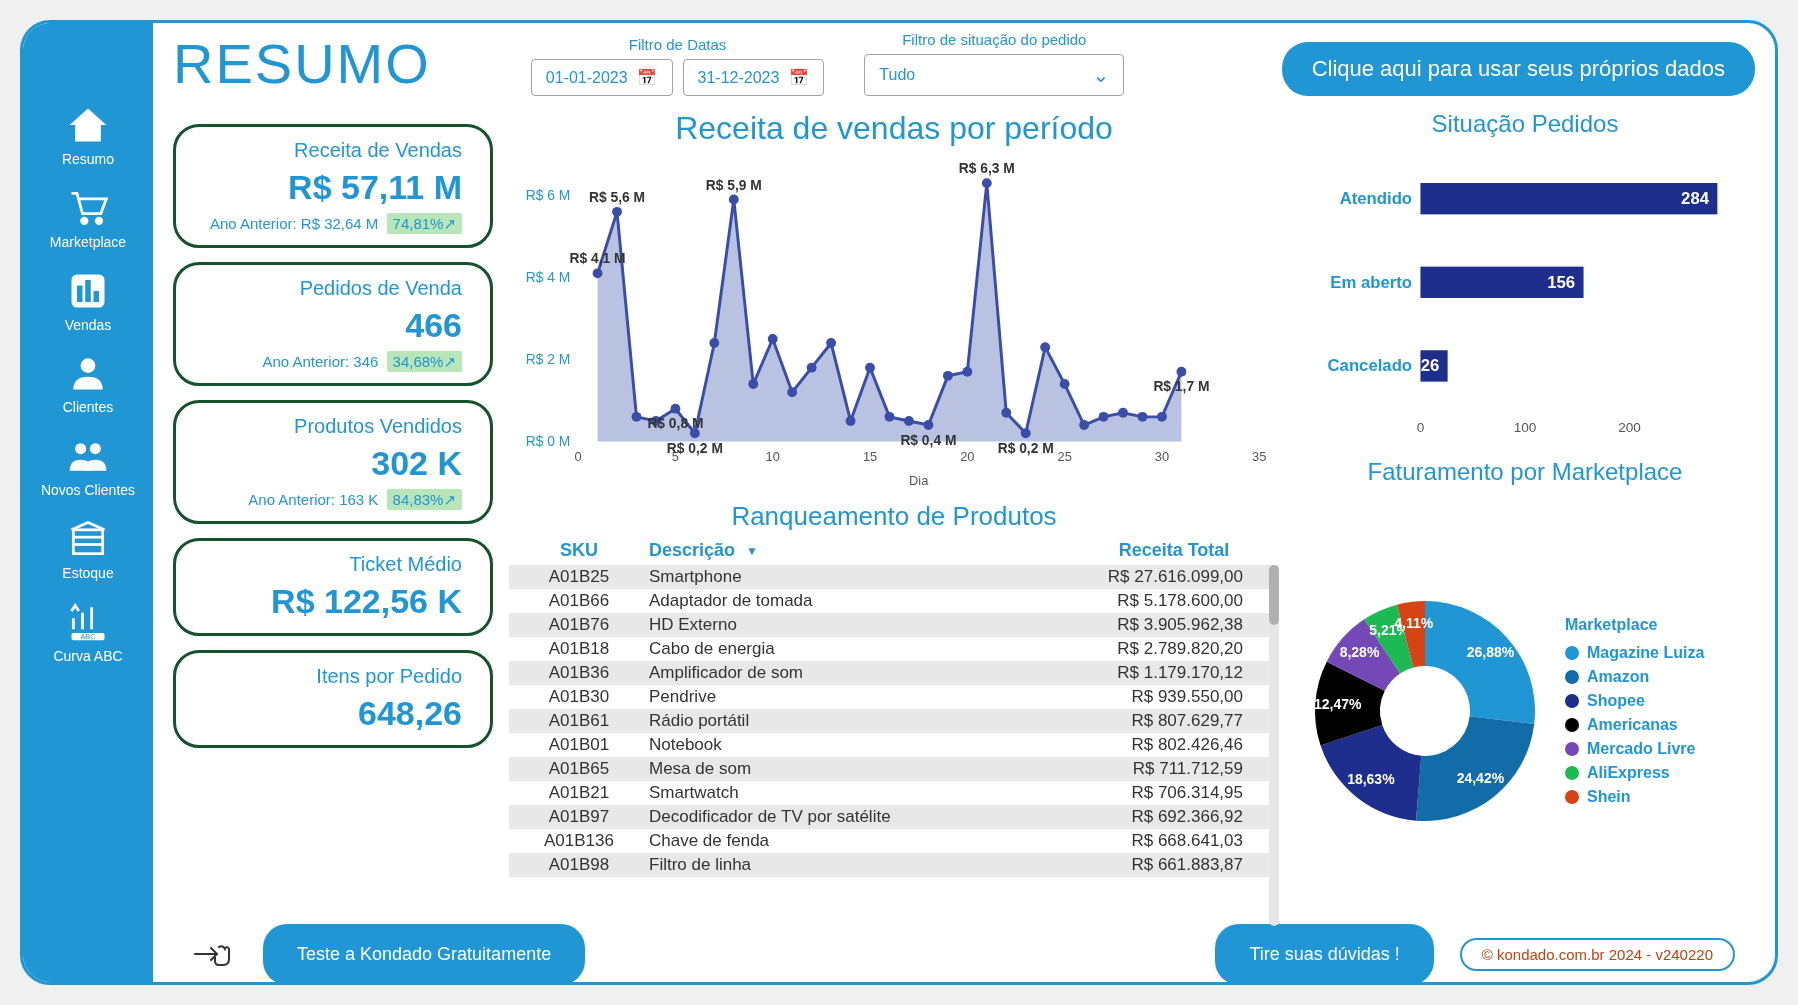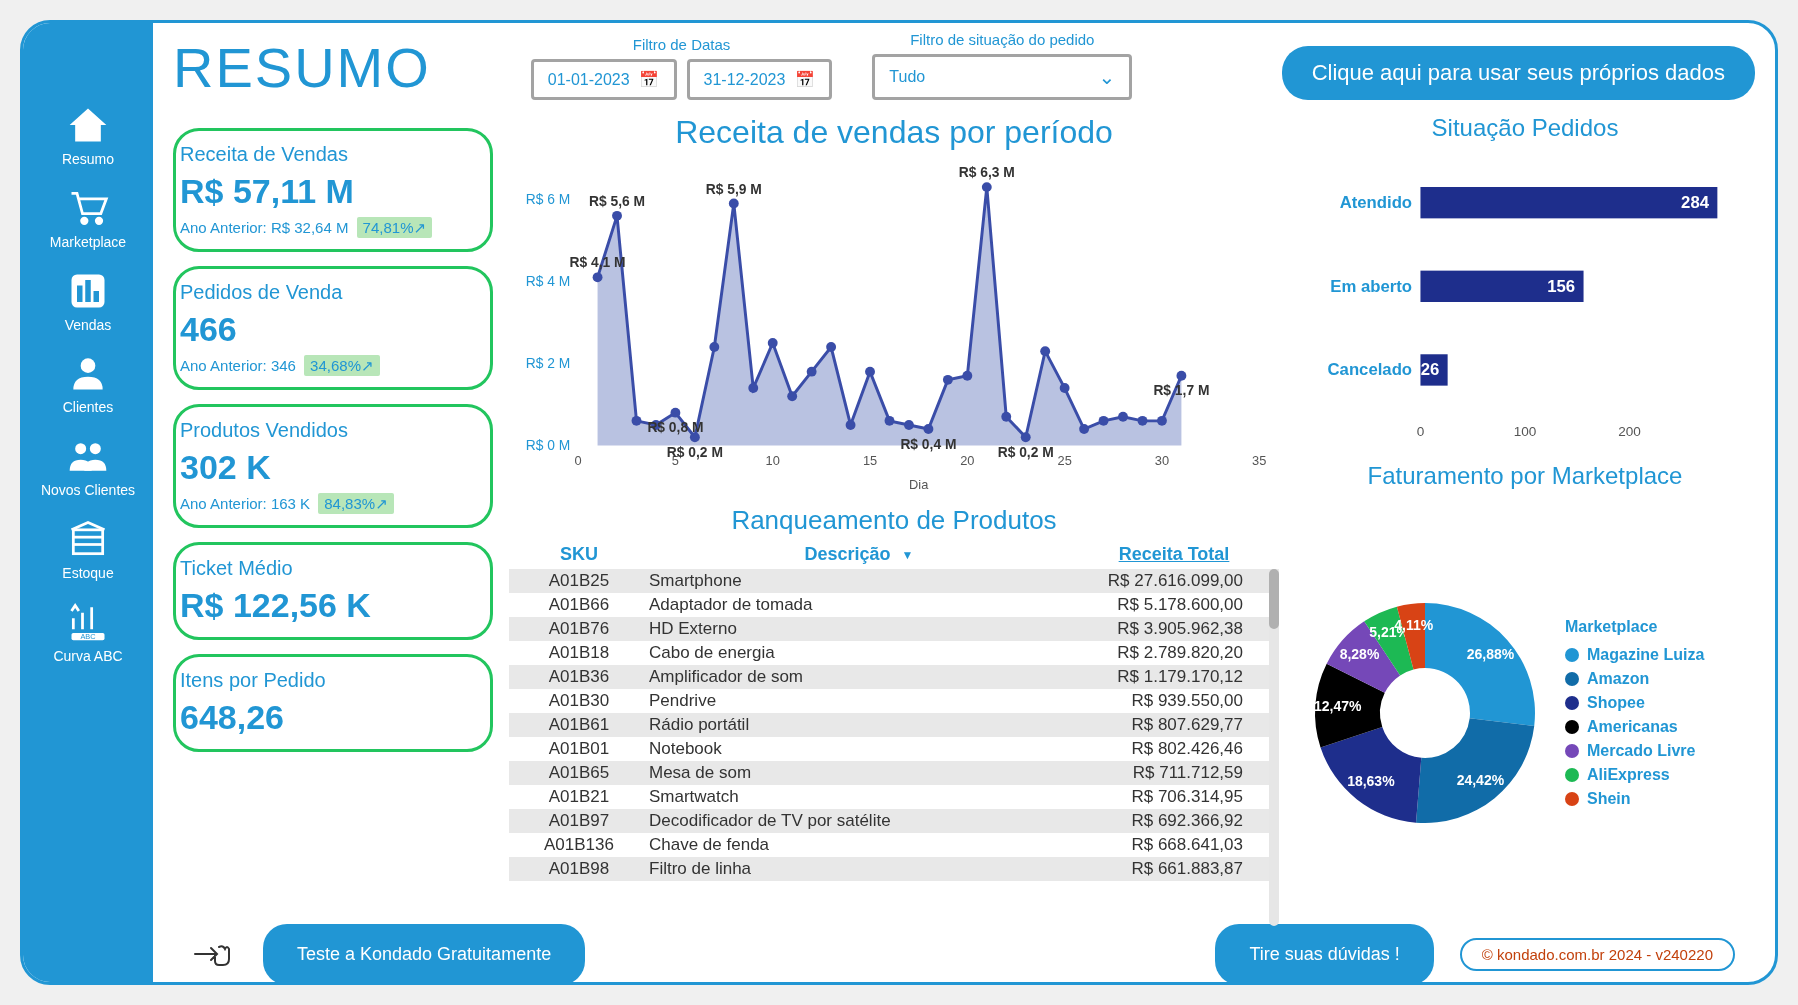--- a/index.html
+++ b/index.html
@@ -57,21 +57,21 @@
   color: #2196d4;
   font-size: 56px;
   font-weight: 400;
   letter-spacing: 2px;
   margin-right: 60px;
 }
 .filter-group { display: flex; flex-direction: column; gap: 6px; }
 .filter-label { color: #2196d4; font-size: 15px; text-align: center; }
 .date-inputs { display: flex; gap: 10px; }
 .date-box, .select-box {
-  border: 3px solid #a3a3a3;
+  border: 1px solid #a3a3a3;
   border-radius: 4px;
   padding: 8px 14px;
   color: #2196d4;
   font-size: 16px;
   background: #fff;
   display: flex;
   align-items: center;
   gap: 10px;
 }
 .select-box { width: 260px; justify-content: space-between; }
@@ -91,24 +91,24 @@
   min-height: 0;
 }
 .kpi-col {
   width: 320px;
   display: flex;
   flex-direction: column;
   gap: 14px;
   padding-top: 20px;
 }
 .kpi-card {
-  border: 3px solid #22c55e;
+  border: 3px solid #14532d;
   border-radius: 26px;
-  padding: 12px 4px;
-  text-align: left;
+  padding: 12px 28px;
+  text-align: right;
 }
 .kpi-title { color: #2196d4; font-size: 20px; }
 .kpi-value { color: #2196d4; font-size: 34px; font-weight: 600; margin-top: 6px; }
 .kpi-sub { color: #2196d4; font-size: 15px; margin-top: 8px; }
 .kpi-delta {
   background: #b8e6b8;
   padding: 2px 6px;
   border-radius: 2px;
   margin-left: 4px;
 }
@@ -123,22 +123,22 @@
 .ranking-area { flex: 1; min-height: 0; display: flex; flex-direction: column; }
 .rank-title { color: #2196d4; font-size: 26px; text-align: center; margin: 8px 0 4px; }
 .rank-header {
   display: flex;
   color: #2196d4;
   font-weight: 600;
   font-size: 18px;
   padding: 4px 0;
 }
 .rank-header .c1 { width: 140px; text-align: center; }
-.rank-header .c2 { flex: 1; text-align: center; position: relative; }
-.rank-header .c3 { width: 210px; text-align: center; text-decoration: underline; }
+.rank-header .c2 { flex: 1; position: relative; }
+.rank-header .c3 { width: 210px; text-align: center; }
 .rank-body { flex: 1; overflow-y: hidden; position: relative; }
 .rank-row { display: flex; font-size: 17px; color: #333; padding: 2px 0; }
 .rank-row:nth-child(odd) { background: #e8e8e8; }
 .rank-row .c1 { width: 140px; text-align: center; }
 .rank-row .c2 { flex: 1; text-align: left; }
 .rank-row .c3 { width: 210px; text-align: right; padding-right: 36px; }
 .right-col {
   width: 460px;
   display: flex;
   flex-direction: column;

